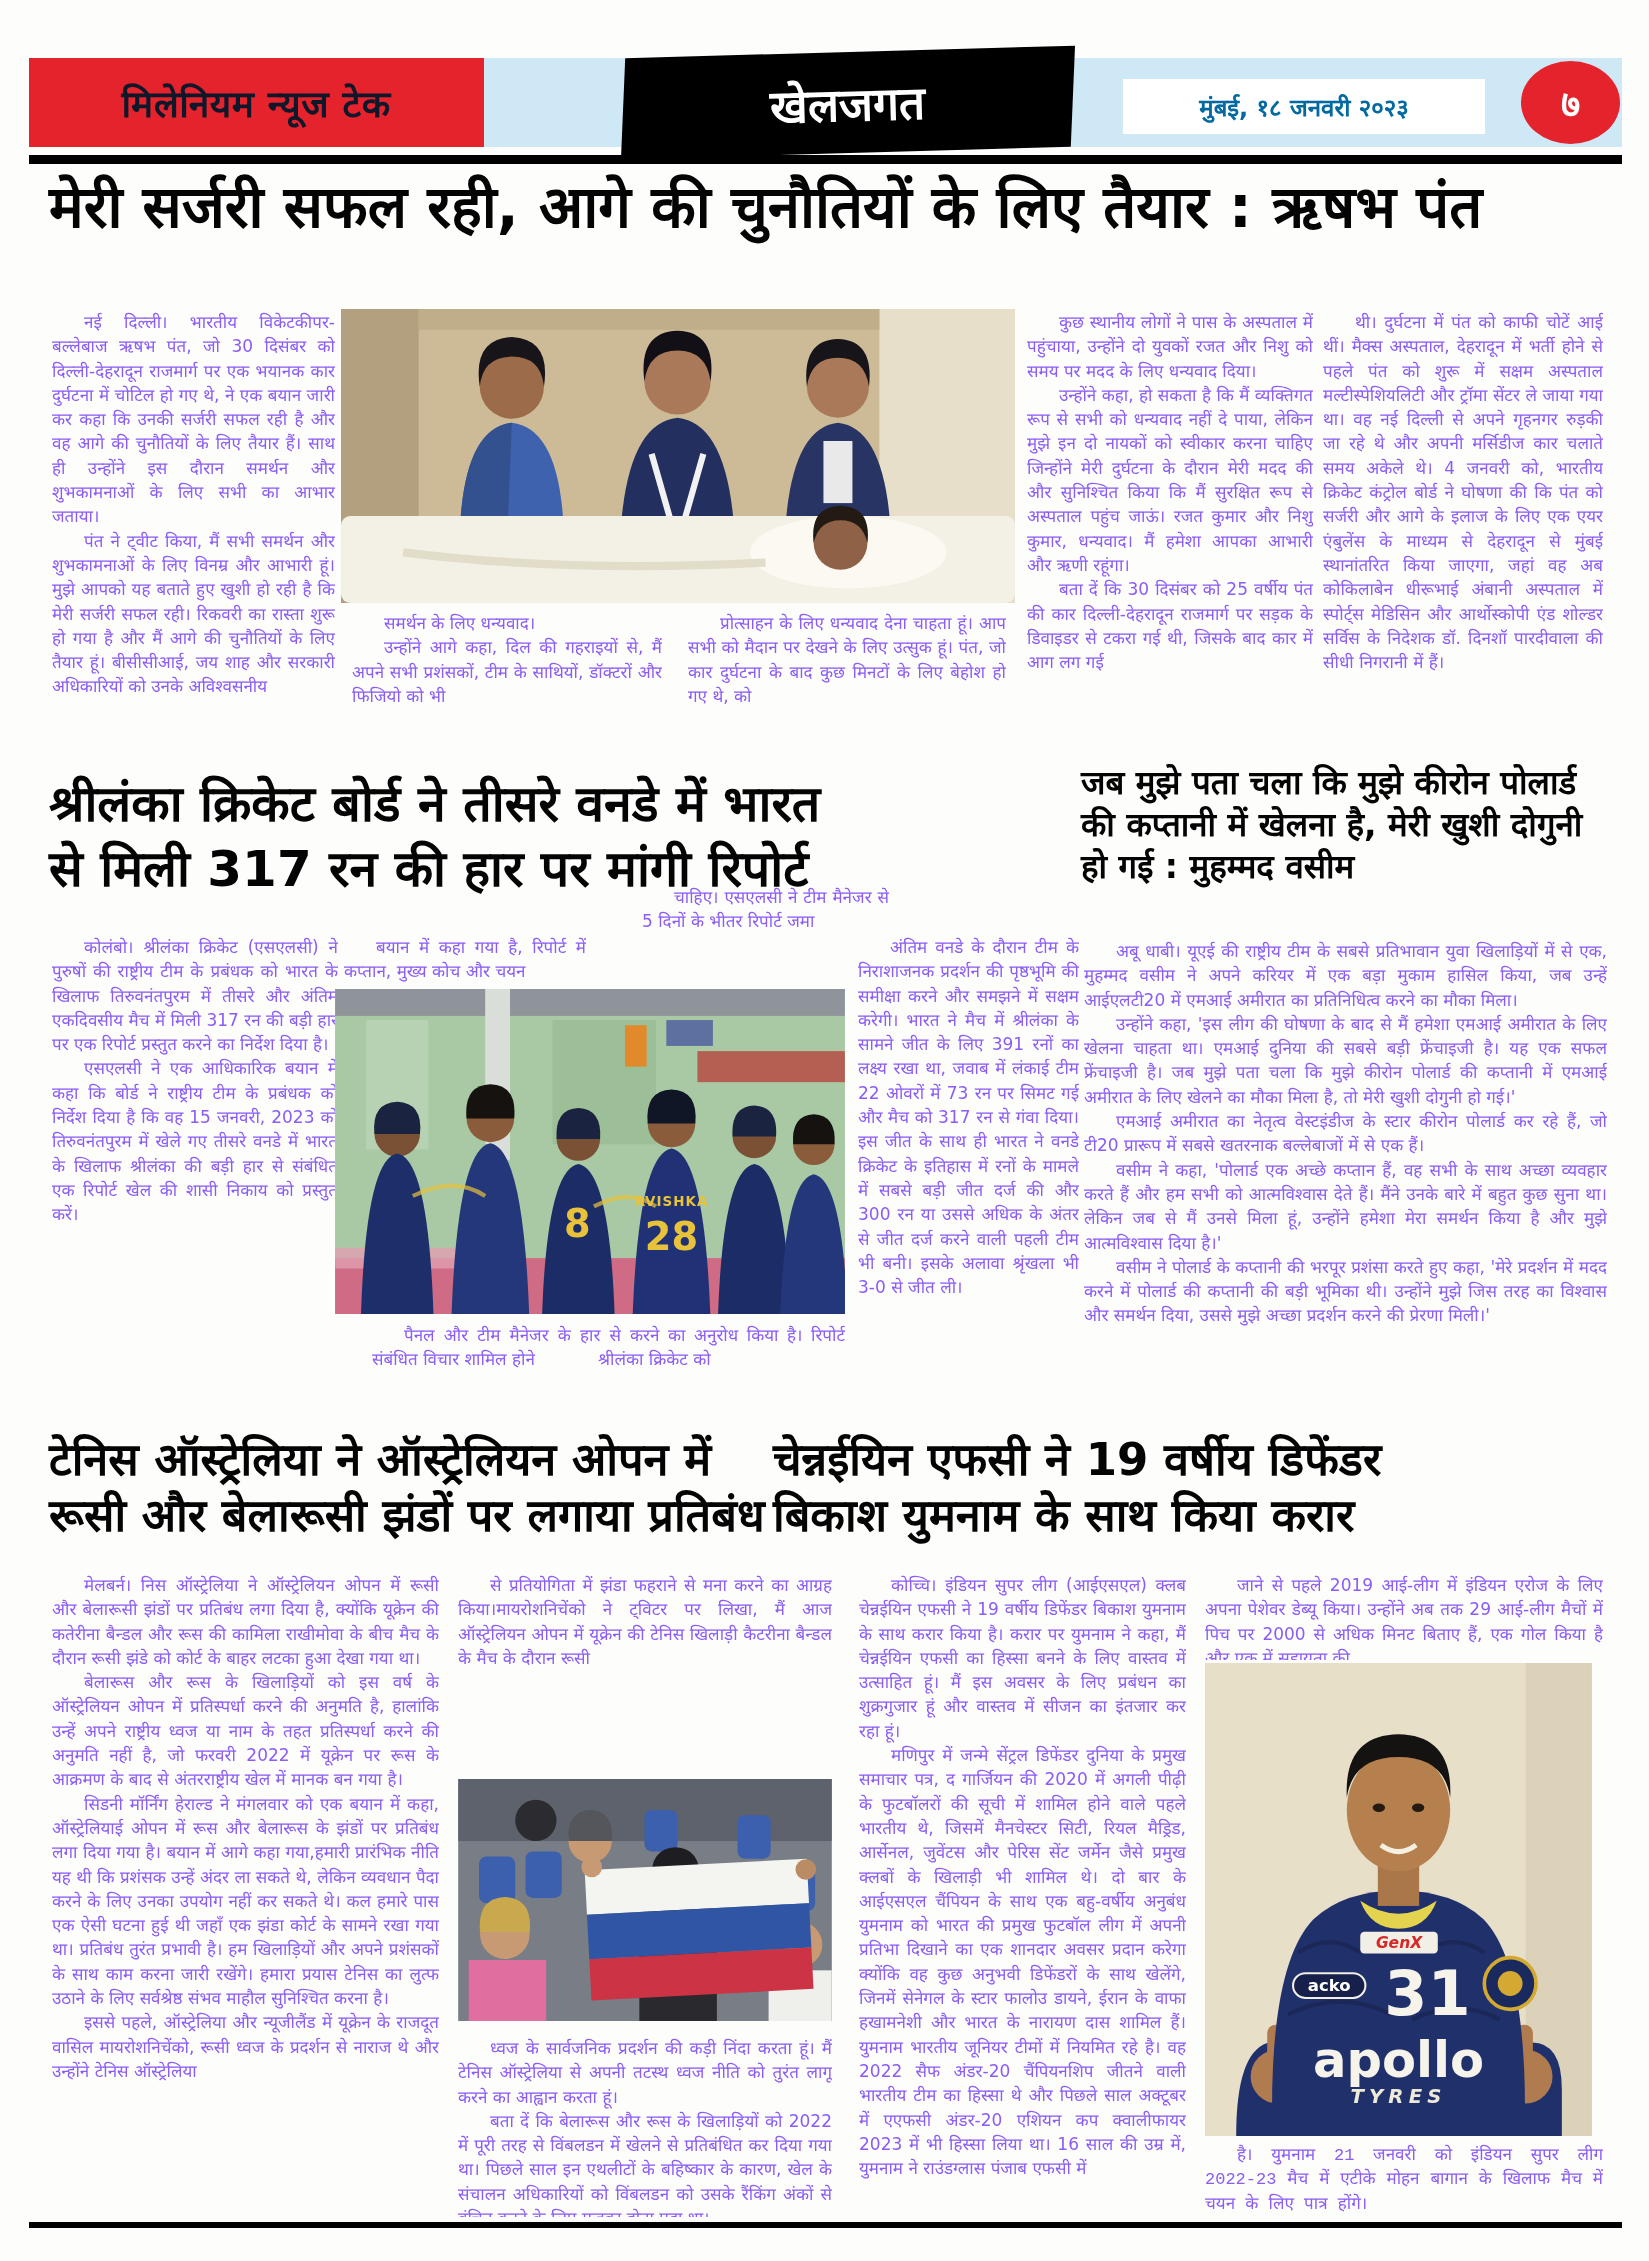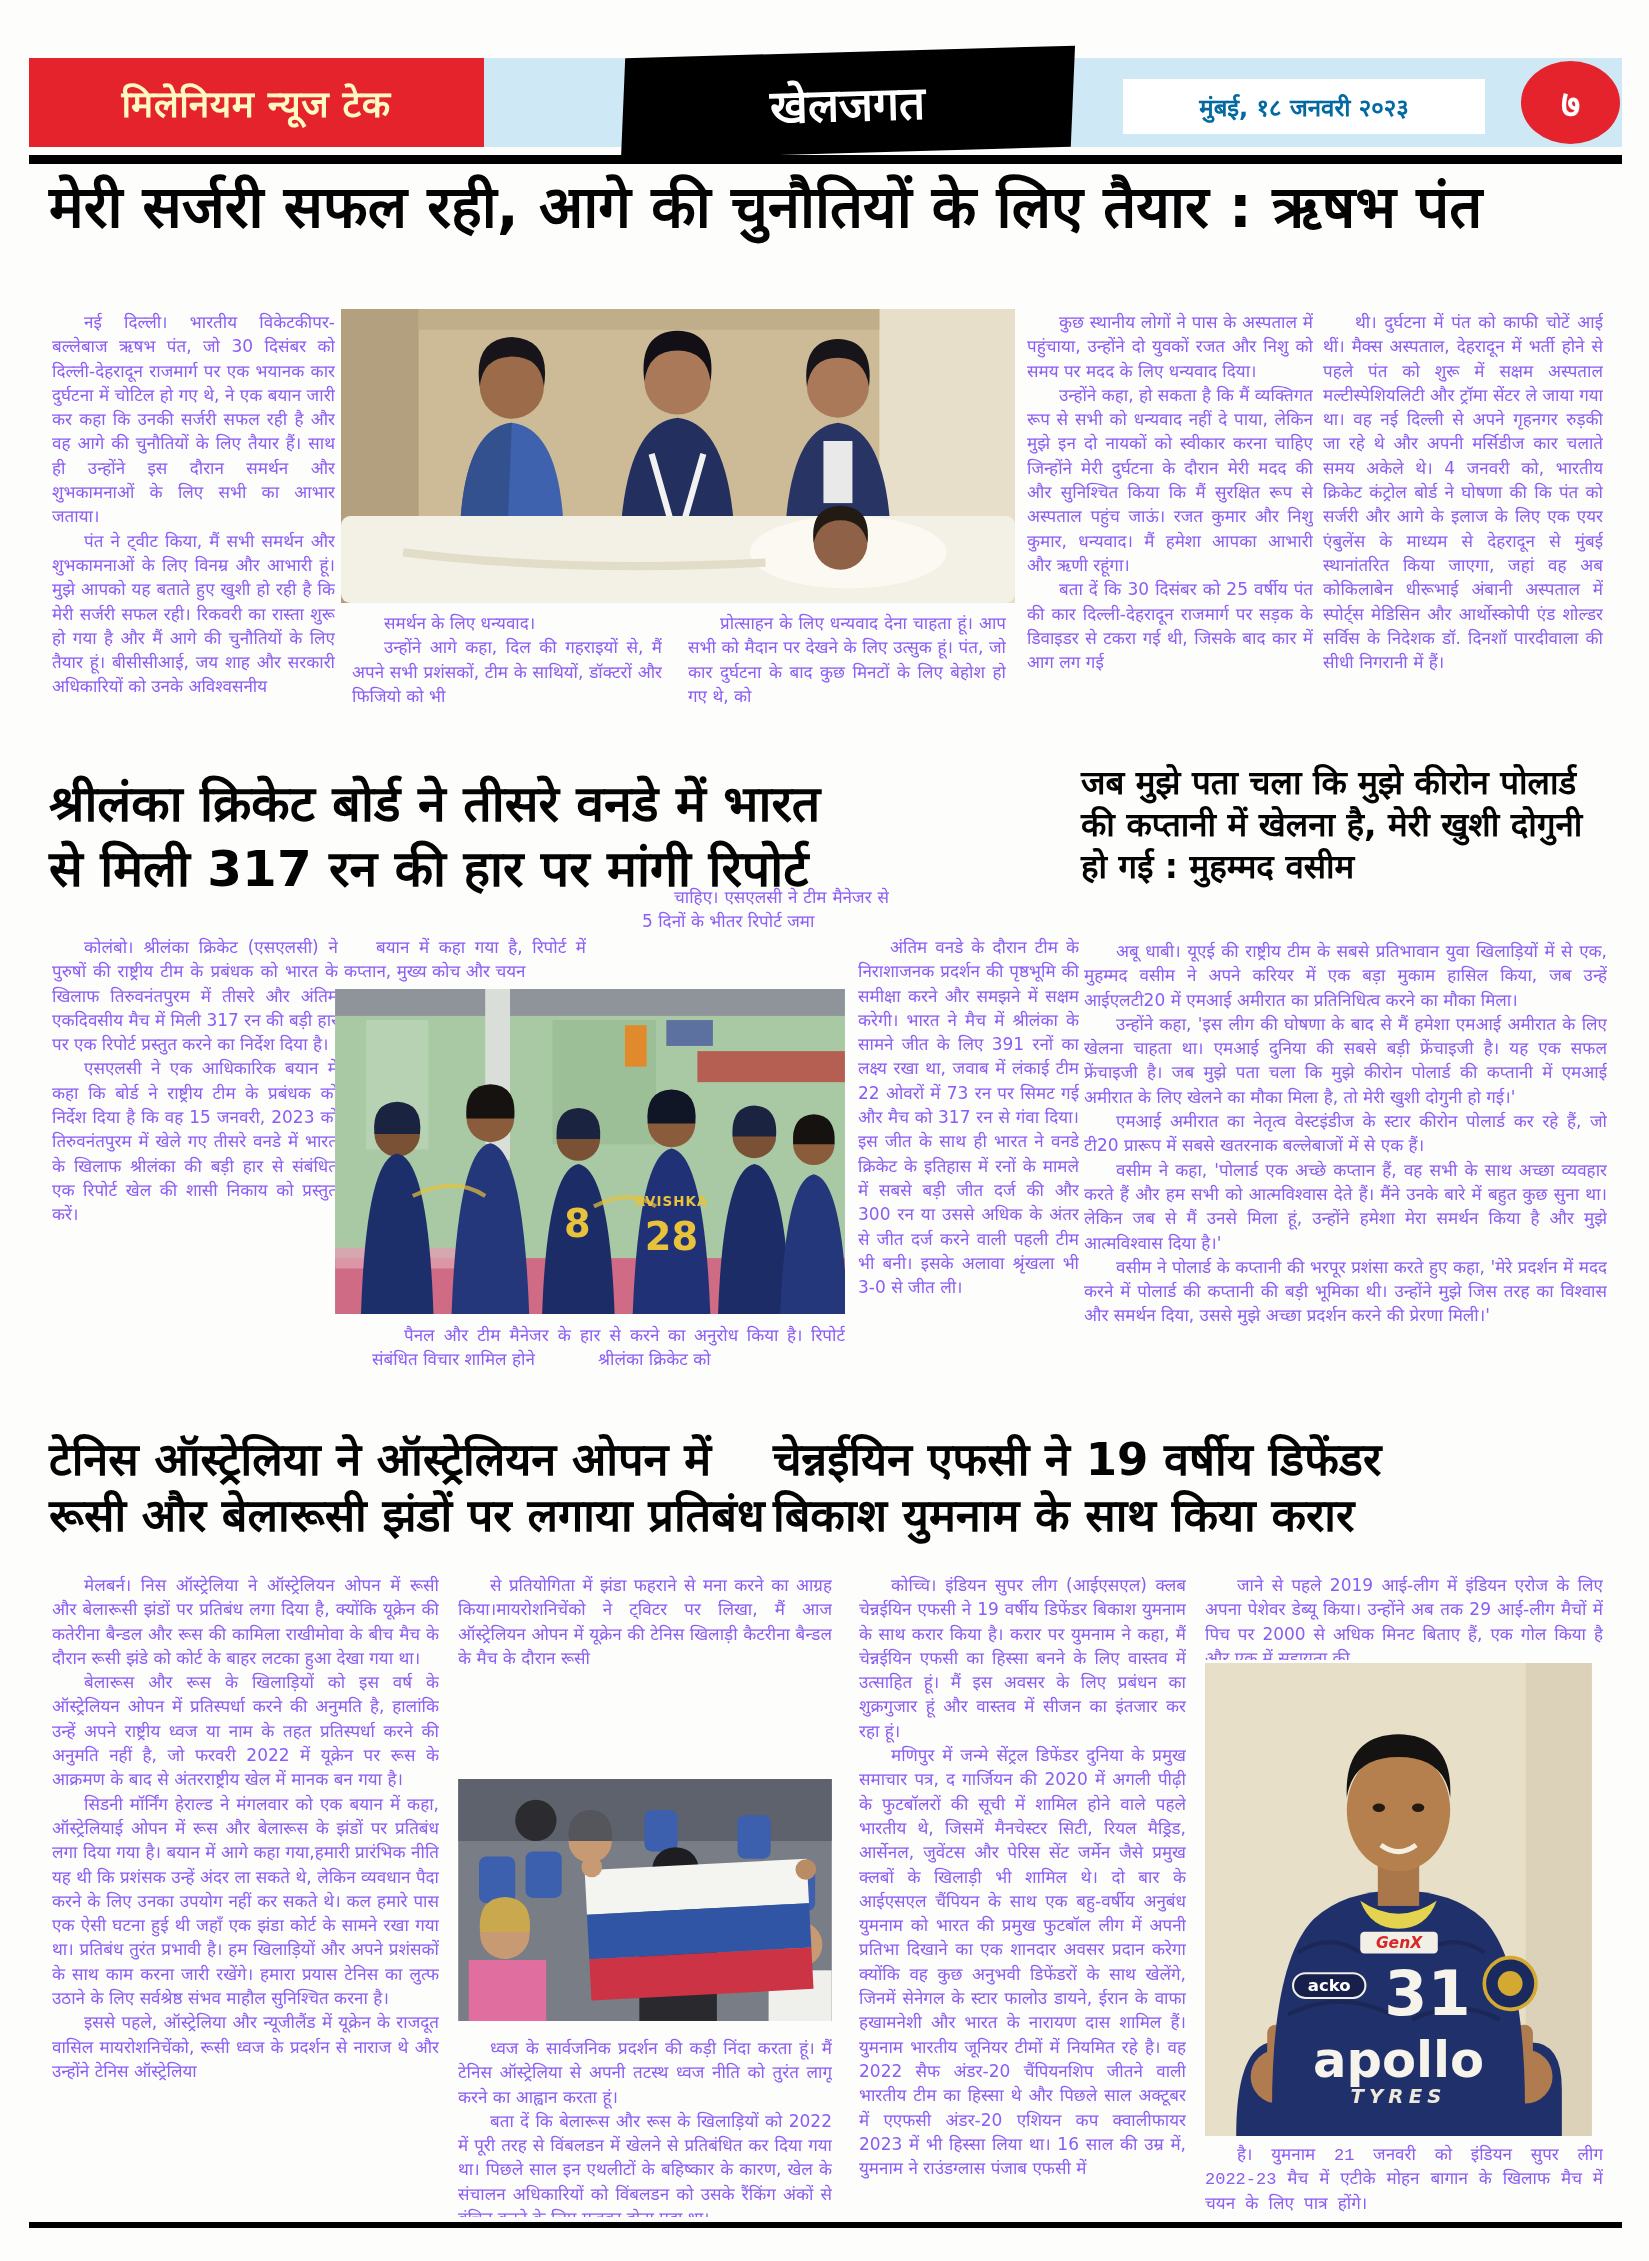--- a/index.html
+++ b/index.html
@@ -9,21 +9,21 @@
   .page{
     position:relative; width:1650px; height:2261px; background:var(--paper);
     font-family:"DejaVu Sans","Liberation Sans",sans-serif; color:var(--ink);
     overflow:hidden;
   }
   .abs{position:absolute;}
   
   .mast-strip{left:28.5px; top:58px; width:1593px; height:89px; background:var(--lightblue);}
   .brand-box{left:28.5px; top:58px; width:455px; height:89px; background:var(--red);
     display:flex;align-items:center;justify-content:center;}
-  .brand-box span{color:#fef9c3;font-weight:800;font-size:37px;letter-spacing:0.5px;}
+  .brand-box span{color:#0f172a;font-weight:800;font-size:37px;letter-spacing:0.5px;}
   .section-banner{left:623px; top:52px; width:450px; height:101px; background:#000;
     transform:rotate(-1.6deg) skewX(-4deg); display:flex;align-items:center;justify-content:center;}
   .section-banner span{color:#fff;font-weight:800;font-size:46px; transform:skewX(4deg);}
   .date-box{left:1123px; top:79px; width:362px; height:55px; background:#fff;
     display:flex;align-items:center;justify-content:center;}
   .date-box span{font-weight:800;font-size:24px;color:#0369a1;}
   .page-badge{left:1521px; top:61px; width:99px; height:83px; background:var(--red);
     border-radius:50%; display:flex;align-items:center;justify-content:center;}
   .page-badge span{color:#fff;font-size:37px;font-weight:700;}
   .rule{background:#000;}

